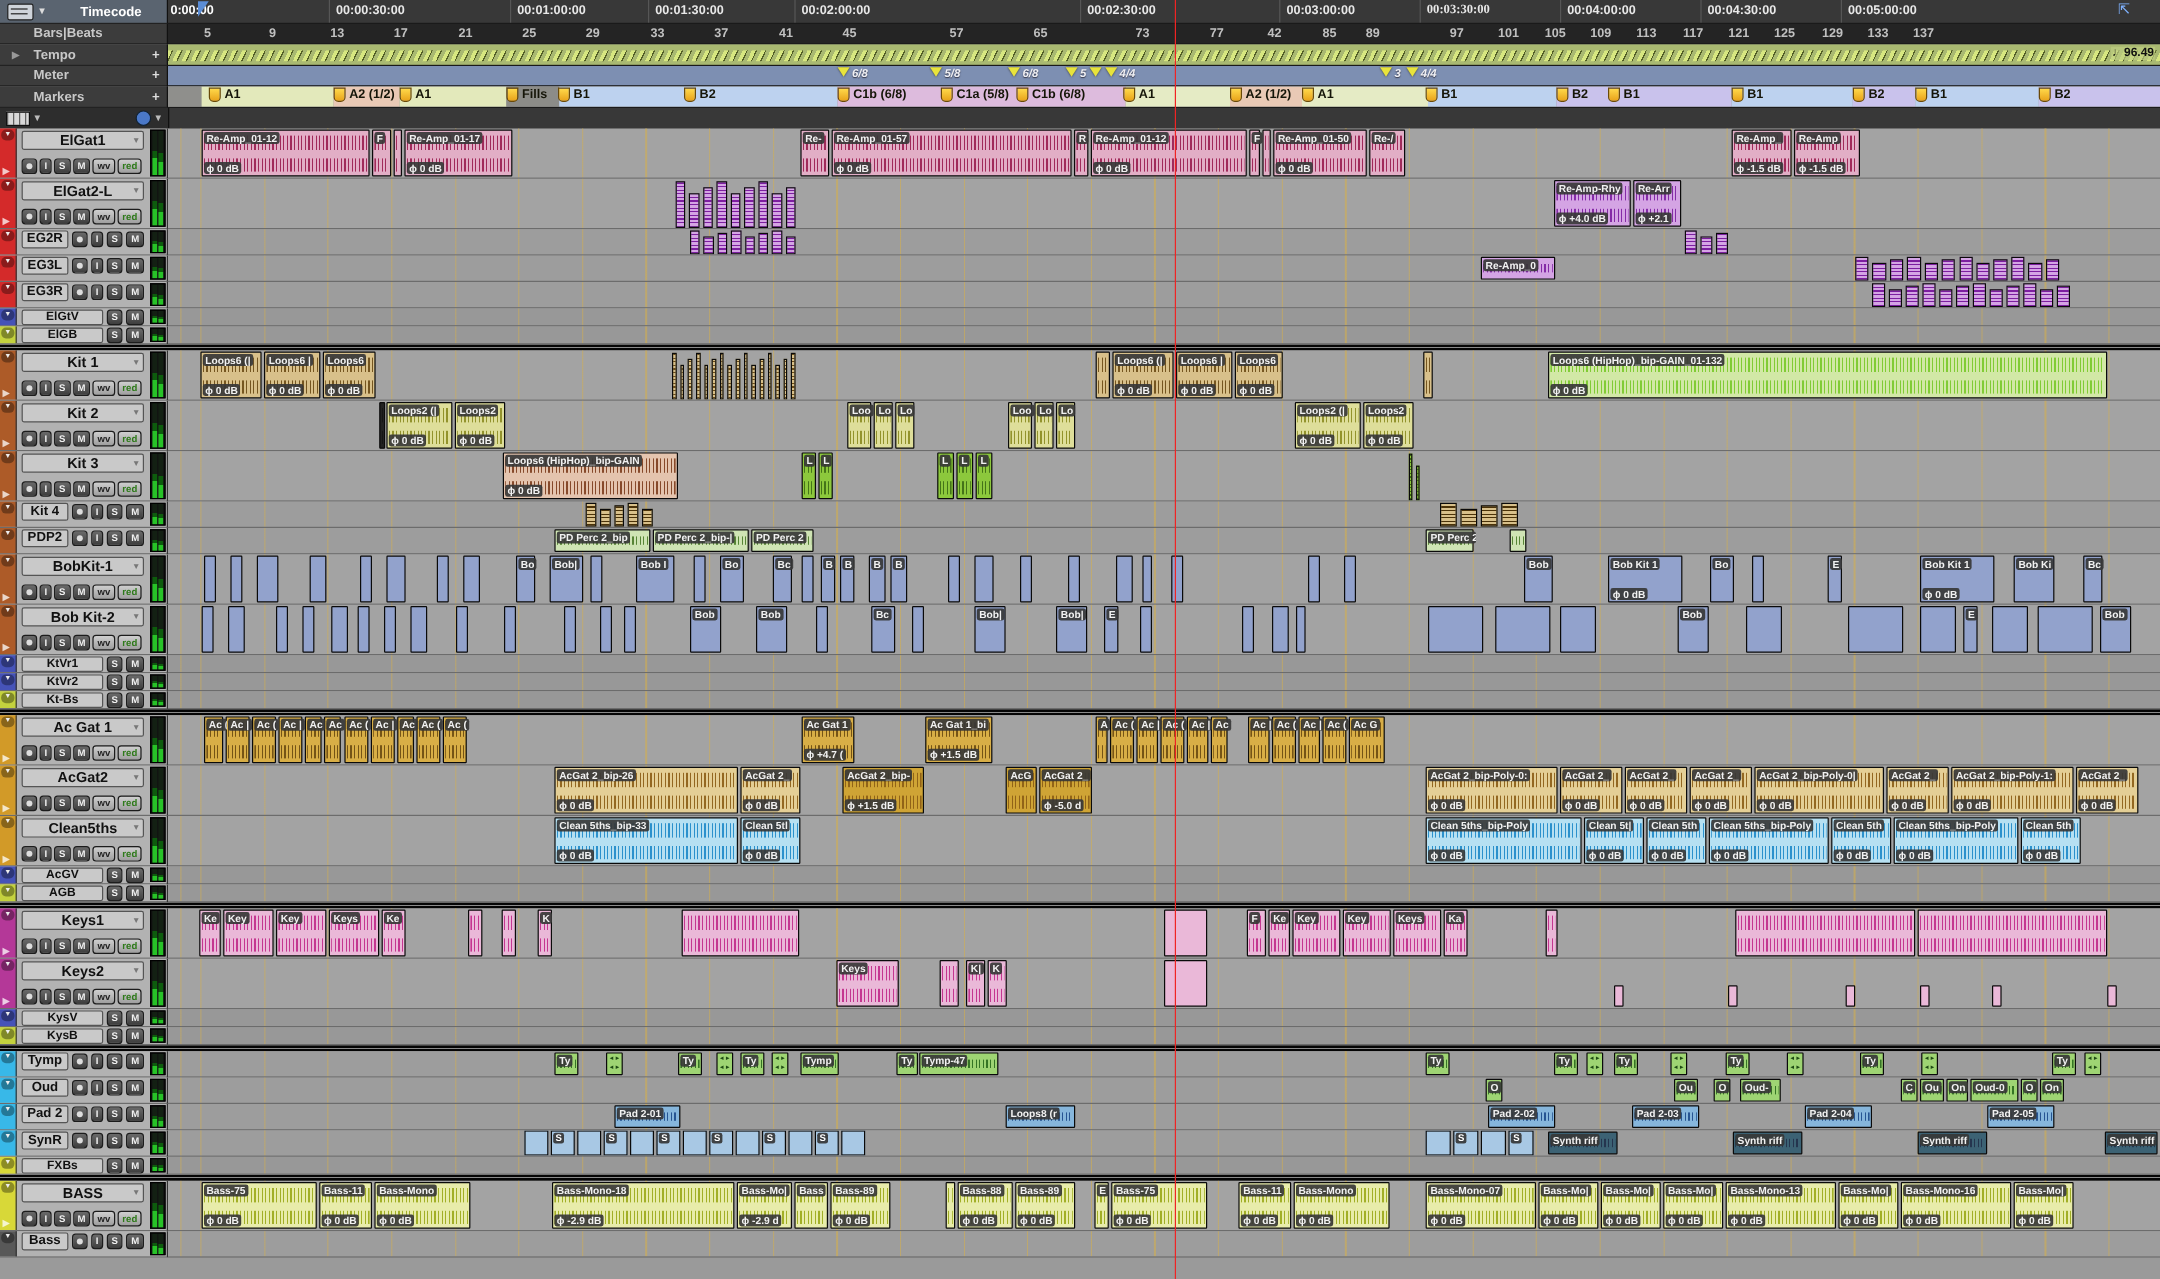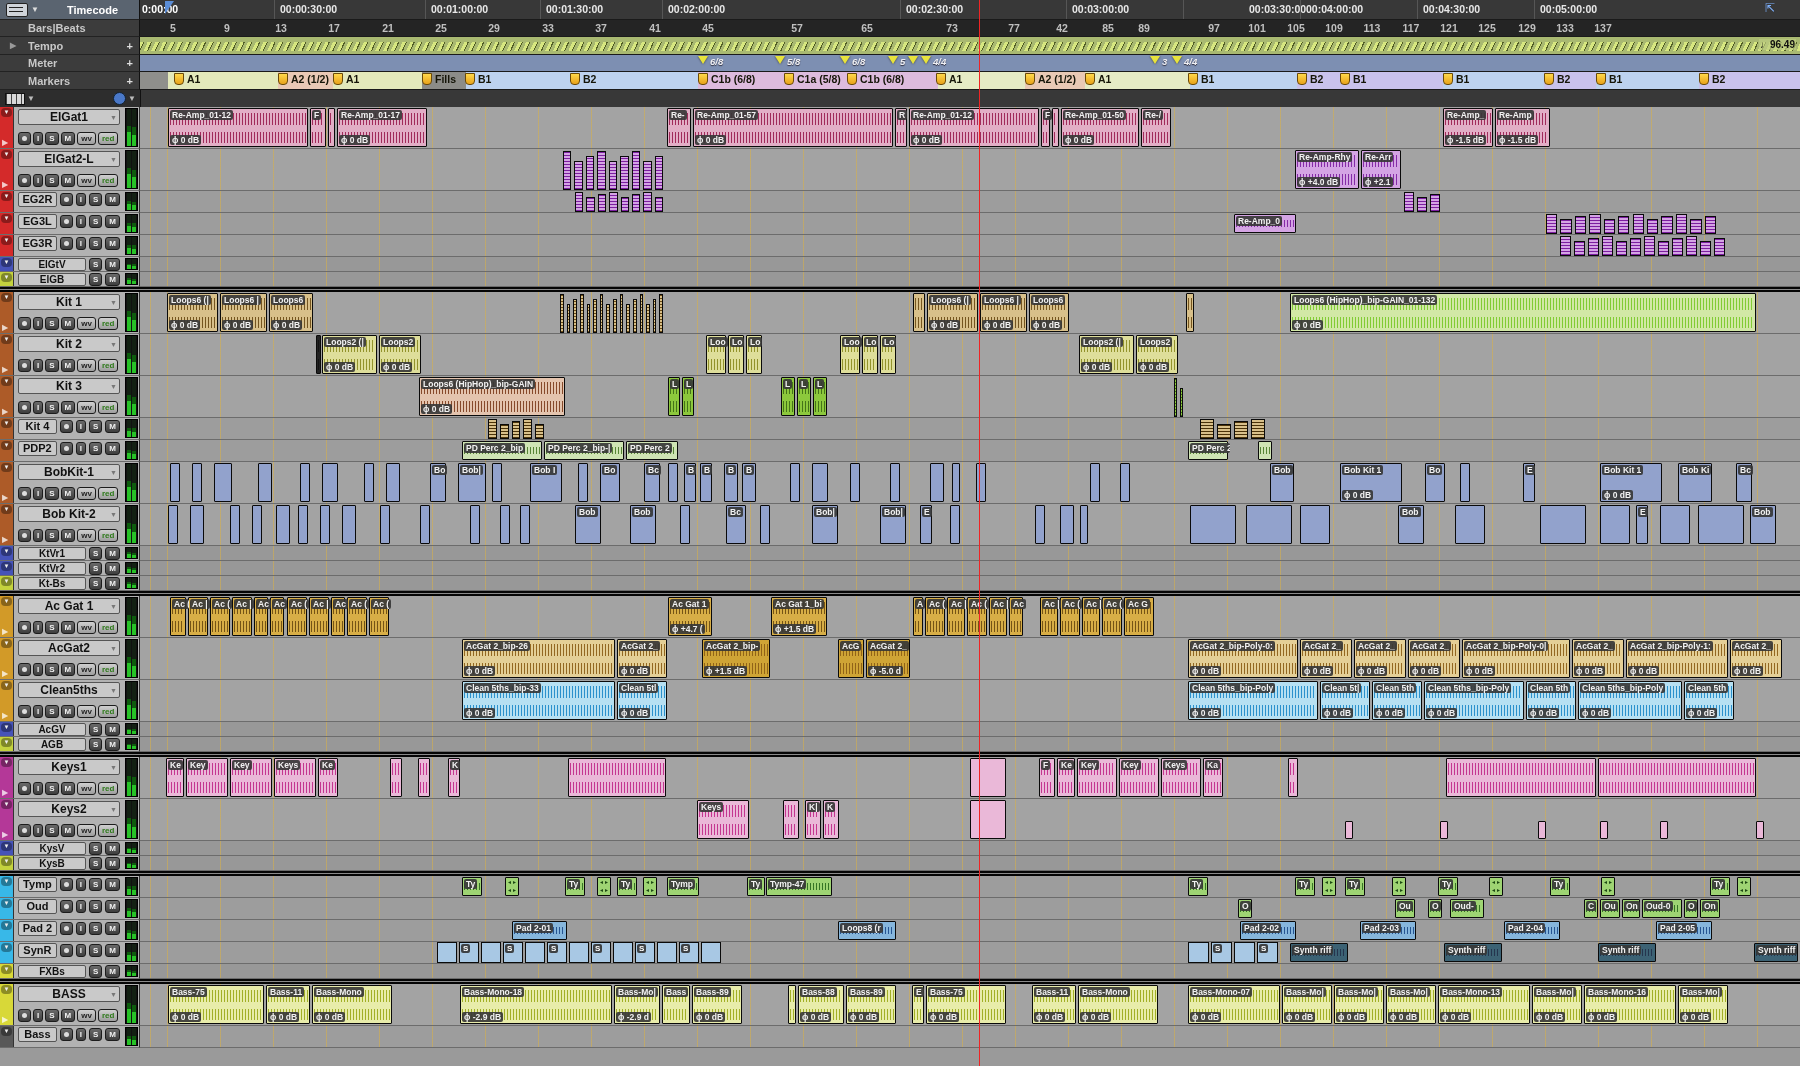--- a/index.html
+++ b/index.html
@@ -120,21 +120,21 @@
           <div class="tc-tick" style="left: 291px;">00:01:00:00</div>
           <div class="tc-seg" style="left: 400px;"></div>
           <div class="tc-tick" style="left: 406px;">00:01:30:00</div>
           <div class="tc-seg" style="left: 522px;"></div>
           <div class="tc-tick" style="left: 528px;">00:02:00:00</div>
           <div class="tc-seg" style="left: 760px;"></div>
           <div class="tc-tick" style="left: 766px;">00:02:30:00</div>
           <div class="tc-seg" style="left: 926px;"></div>
           <div class="tc-tick" style="left: 932px;">00:03:00:00</div>
           <div class="tc-seg" style="left: 1043px;"></div>
-          <div class="tc-tick" style="left: 1109px;">00:03:30:00</div>
+          <div class="tc-tick" style="left: 1049px; font-family: Liberation Serif, serif;">00:03:30:00</div>
           <div class="tc-seg" style="left: 1160px;"></div>
           <div class="tc-tick" style="left: 1166px;">00:04:00:00</div>
           <div class="tc-seg" style="left: 1277px;"></div>
           <div class="tc-tick" style="left: 1283px;">00:04:30:00</div>
           <div class="tc-seg" style="left: 1394px;"></div>
           <div class="tc-tick" style="left: 1400px;">00:05:00:00</div>
           <div id="tc-counter" style="left: 2px;">0:00:00</div>
           <div id="edit-cursor" style="left: 25px;"></div>
           <div id="cursor-tool" style="left: 1625px;">⇱</div>
         </div>

